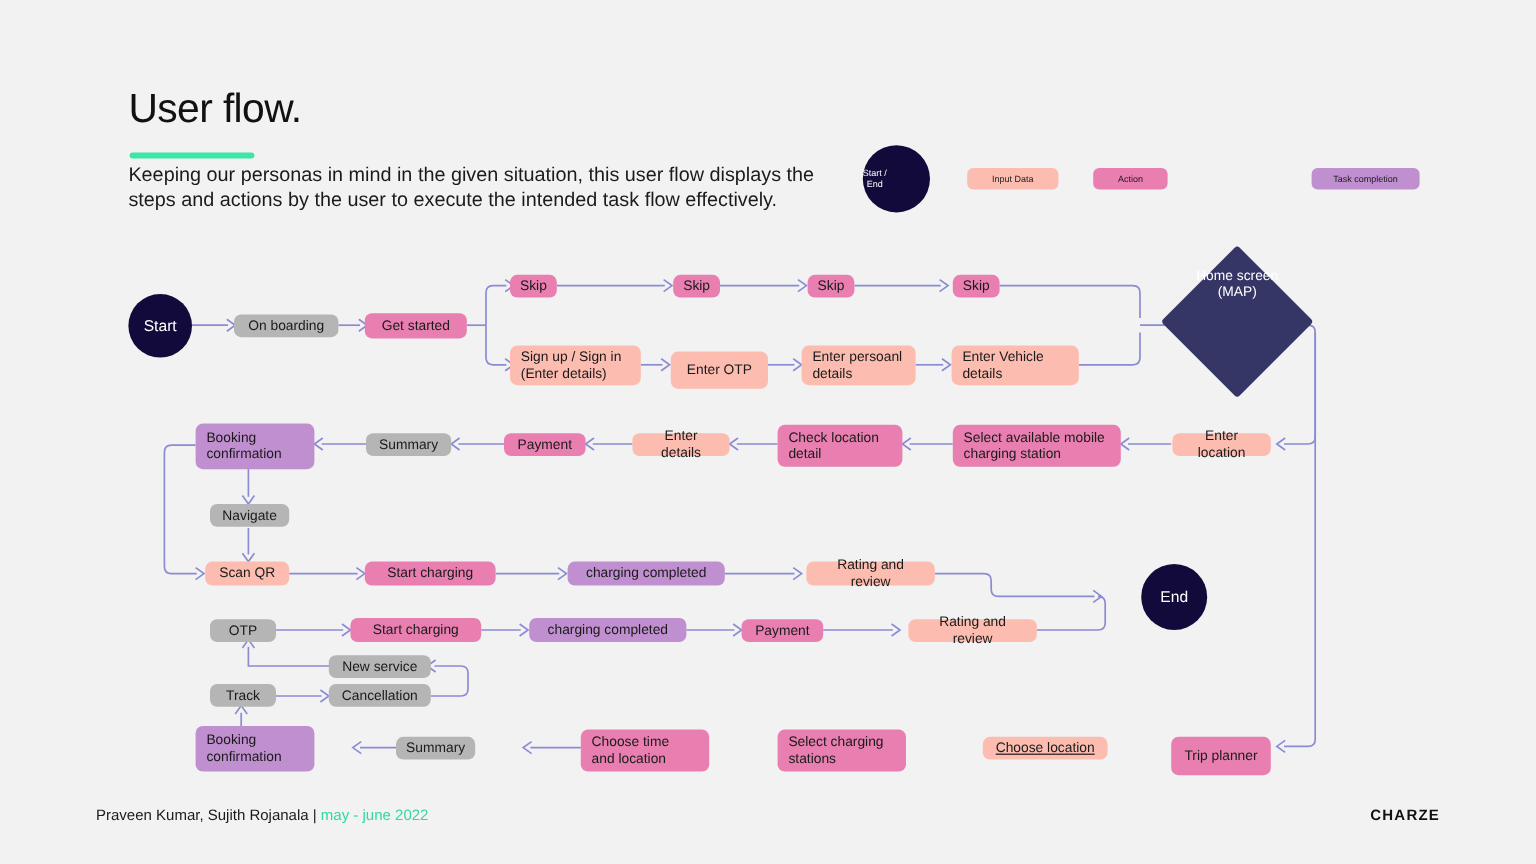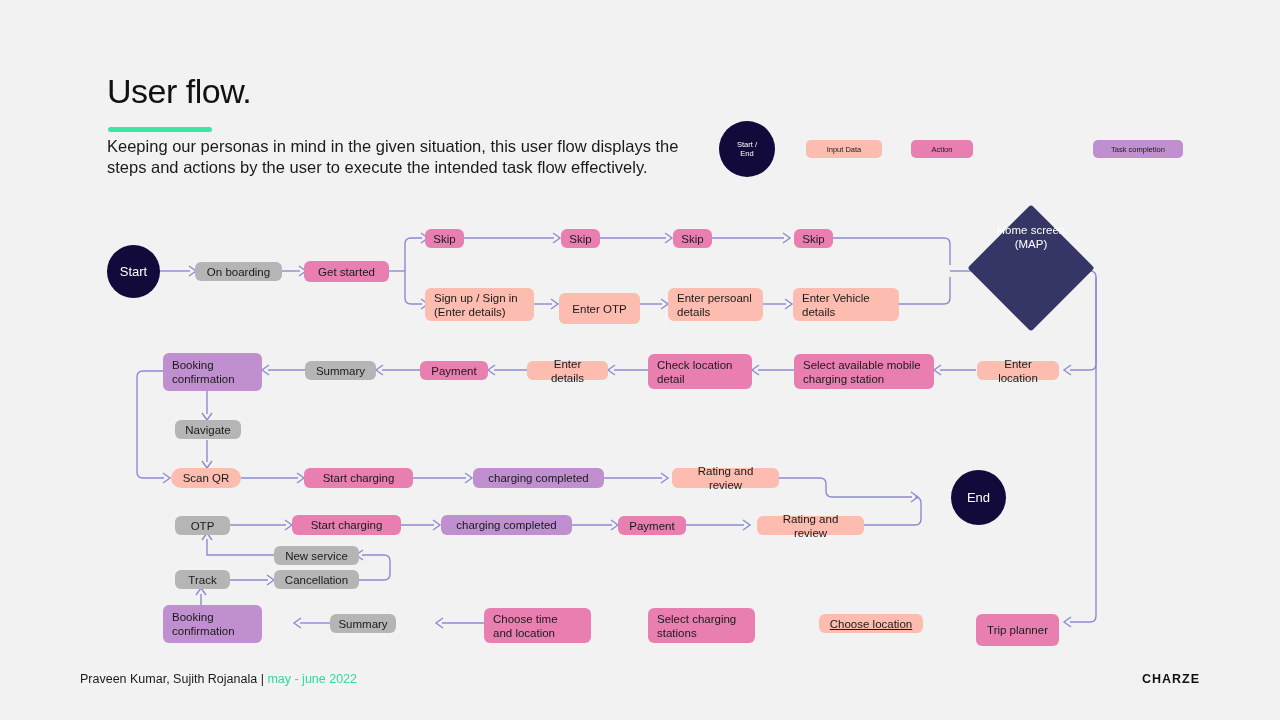--- a/index.html
+++ b/index.html
@@ -26,21 +26,21 @@
   #subtitle {
     position: absolute; left: 107px; top: 136px;
     width: 575px;
     font-size: 16.5px; line-height: 21px; color: #1b1b1b;
   }
 
   
   .legend-circle {
     position: absolute; width: 56px; height: 56px; border-radius: 50%;
     background: #120a3a; color: #ffffff;
-    display: flex; align-items: center; justify-content: center;
+    display: flex; align-items: center; justify-content: flex-start;
     text-align: center; font-size: 7.5px; line-height: 9.5px;
   }
   .legend-diamond-wrap {
     position: absolute; width: 78px; height: 78px;
   }
   .legend-diamond-wrap .dia {
     position: absolute; inset: 0;
     background: #353566; transform: rotate(45deg);
   }
   .legend-diamond-wrap .dia-label {
@@ -297,21 +297,21 @@
 
   <div class="node t-task multiline" style="left:163px; top:353px; width:99px; height:38px;">
     <span>
       <span>Booking</span><br>
       <span>confirmation</span>
     </span>
   </div>
 
   <div class="node t-neutral center" style="left:175px; top:420px; width:66px; height:19px;">Navigate</div>
 
-  <div class="node t-input center" style="left:171px; top:468px; width:70px; height:20px;border-radius:10px;">Scan QR</div>
+  <div class="node t-input center" style="left:171px; top:468px; width:70px; height:20px;">Scan QR</div>
 
   <div class="node t-action center" style="left:304px; top:468px; width:109px; height:20px;">Start charging</div>
 
   <div class="node t-task center" style="left:473px; top:468px; width:131px; height:20px;">charging completed</div>
 
   <div class="node t-input center" style="left:672px; top:468px; width:107px; height:20px;">Rating and review</div>
 
   <div class="circle-node" style="left:951px; top:470px; width:55px; height:55px;">End</div>
 
   <div class="node t-neutral center" style="left:175px; top:516px; width:55px; height:19px;">OTP</div>

